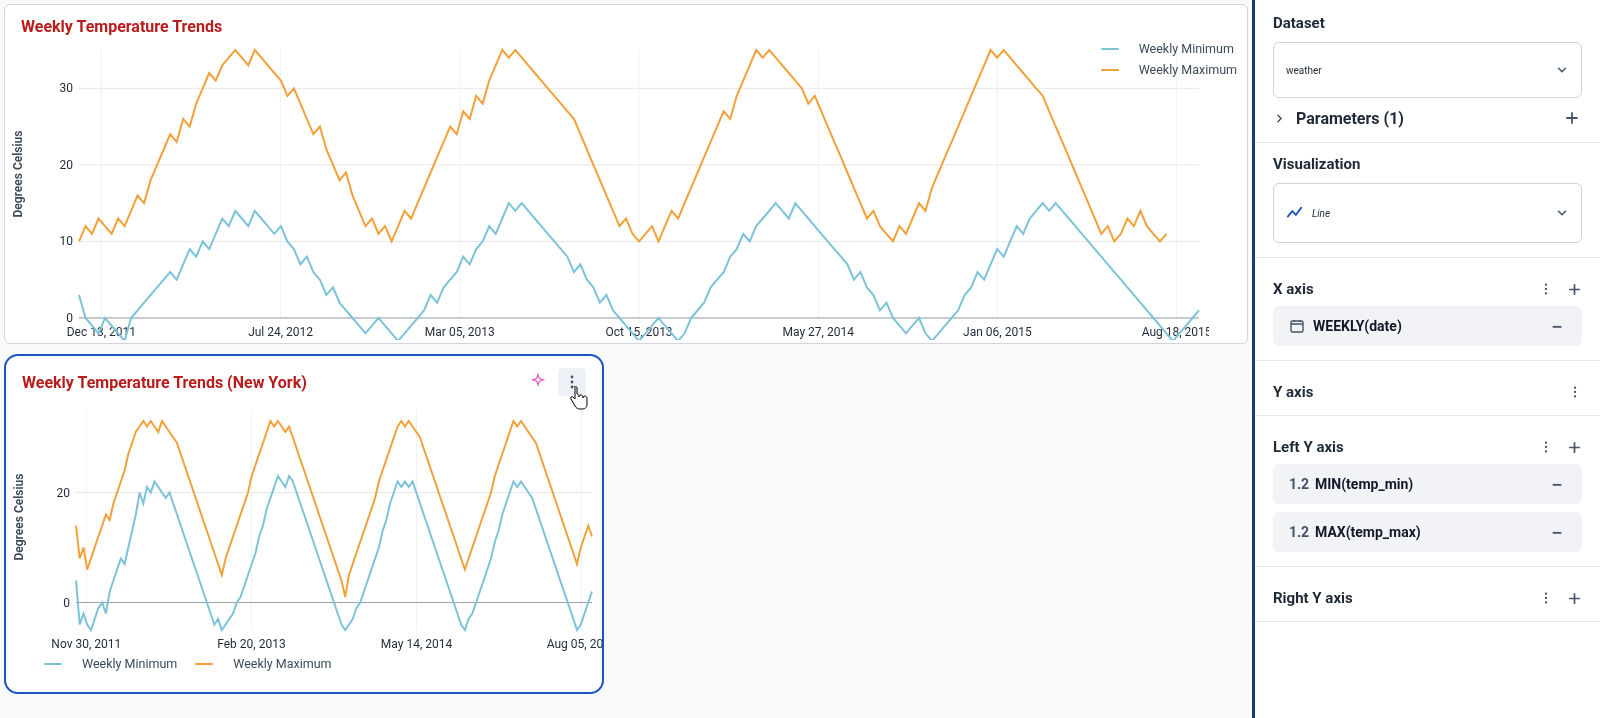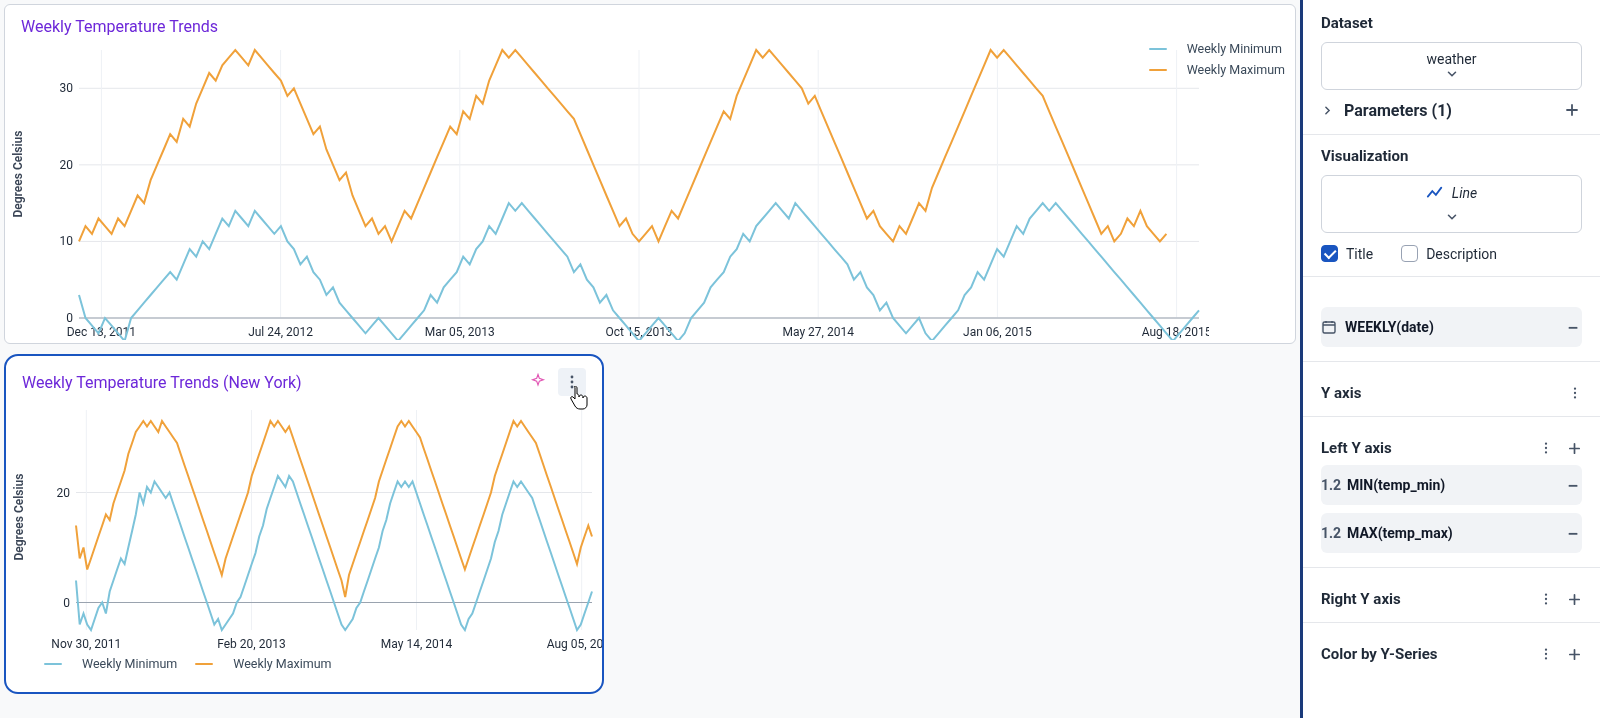--- a/index.html
+++ b/index.html
@@ -1,52 +1,52 @@
 <!DOCTYPE html>
 <html><head>
 <meta charset="utf-8">
 <style>
 * { box-sizing: border-box; margin: 0; padding: 0; }
 body { font-family: -apple-system, BlinkMacSystemFont, "Segoe UI", Roboto, sans-serif; font-size: 13px; color: #1f2937; background: #f8f9fa; width: 1600px; height: 718px; overflow: hidden; }
 .layout { display: flex; width: 100%; height: 100%; }
 .main { flex: 1; padding: 4px; overflow: hidden; display: flex; flex-direction: column; gap: 10px; }
-.side { width: 300px; border-left: 3px solid #1a3a7a; background: #fff; overflow-y: auto; padding: 14px 18px 0; }
+.side { width: 348px; border-left: 3px solid #1a3a7a; background: #fff; overflow-y: auto; padding: 14px 18px 0; }
 .card { background: #fff; border: 1px solid #d0d5dd; border-radius: 6px; padding: 12px 16px 8px; }
 .card.selected { border: 2px solid #1955c0; }
 .card-title-row { display: flex; align-items: center; justify-content: space-between; margin-bottom: 8px; }
-.card-title { font-weight: 400; font-size: 16px; color: #6d28d9; }
+.card-title { font-weight: 700; font-size: 16px; color: #b91c1c; }
 .card-actions { display: flex; align-items: center; gap: 6px; }
 .iconbtn { width: 28px; height: 28px; display: flex; align-items: center; justify-content: center; border-radius: 4px; cursor: pointer; }
 .iconbtn.hi { background: #eef2f7; }
 svg { display: block; }
 .legend-top { position: absolute; right: 10px; top: 36px; font-size: 12.5px; color: #3b4a5a; }
 .legend-row { display: flex; align-items: center; gap: 20px; margin-bottom: 6px; }
 .swatch { width: 18px; height: 2px; border-radius: 2px; }
 .chart-wrap { position: relative; }
 .axis-tick { font-size: 12px; fill: #1f2937; }
 .mini-legend { display: flex; gap: 18px; font-size: 12.5px; color: #3b4a5a; padding: 4px 0 2px 22px; }
 .cursor { position: absolute; pointer-events: none; z-index: 50; }
 
 .section-h { font-size: 15px; font-weight: 700; color: #1f2937; margin-bottom: 10px; }
-.sel { display: flex; align-items: center; justify-content: space-between; border: 1px solid #cfd4dc; border-radius: 6px; padding: 8px 12px; cursor: pointer; background: #fff; font-size: 14px; flex-direction: column; }
+.sel { display: flex; align-items: center; justify-content: space-between; border: 1px solid #cfd4dc; border-radius: 6px; padding: 20px 12px; cursor: pointer; background: #fff; font-size: 10px; }
 .row { display: flex; align-items: center; justify-content: space-between; padding: 10px 0; }
 .row .left { display: flex; align-items: center; gap: 10px; }
 .chev { color: #475467; }
 .expander { font-size: 16px; font-weight: 700; color: #1f2937; }
 .plus-icon { width: 20px; height: 20px; display:flex;align-items:center;justify-content:center;color:#475467;cursor:pointer;}
 .divider { border: none; border-top: 1px solid #e5e7eb; margin: 4px -18px 12px; }
 .vis-select { display: flex; align-items: center; gap: 8px; }
 .chk { display: flex; align-items: center; gap: 8px; margin-top: 12px; font-size: 14px; }
 .cbox { width: 17px; height: 17px; border-radius: 4px; border: 1.5px solid #98a2b3; display:flex;align-items:center;justify-content:center;cursor:pointer;}
 .cbox.on { background:#1955c0; border-color:#1955c0; }
 .cbox.on::after { content:""; width:5px; height:9px; border:solid #fff; border-width:0 2px 2px 0; transform: rotate(45deg) translateY(-1px);}
 .axis-section { padding: 10px 0; }
 .axis-title-row { display:flex; align-items:center; justify-content:space-between; font-size:15px; font-weight:700; }
 .icon-trio { display:flex; align-items:center; gap:14px; color:#475467; }
-.pill { display:flex; align-items:center; gap:8px; background:#f1f3f6; border-radius:6px; padding:8px 0; margin-top:8px; font-size:14px; font-weight:700; color:#111827; }
+.pill { display:flex; align-items:center; gap:8px; background:#f1f3f6; border-radius:6px; padding:8px 16px; margin-top:8px; font-size:14px; font-weight:700; color:#111827; }
 .pill .meta-ic { width:18px; text-align:center; font-size:14px; font-weight:700; color:#475467; }
 .pill .remove { margin-left:auto; color:#475467; cursor:pointer; font-size:18px; font-weight:700; }
 </style>
 </head>
 <body>
 
 <div class="layout">
   <div class="main">
 
     <div class="card chart-wrap" style="height:340px; position:relative;">
@@ -176,30 +176,40 @@
       <span style="display:flex;align-items:center;gap:8px;font-style:italic;">
         <svg width="18" height="18" viewBox="0 0 20 20">
             <path d="M2 14l5-6 4 4 6-8" fill="none" stroke="#1955c0" stroke-width="2" stroke-linecap="round"></path>
           </svg>
         <span>Line</span>
       </span>
       <svg class="chev" width="14" height="14" viewBox="0 0 16 16">
           <path d="M4 6l4 4 4-4" fill="none" stroke="#475467" stroke-width="1.8" stroke-linecap="round"></path>
         </svg>
     </div>
-    <div class="chk">
-      <span class="cbox on"></span>
-      <span>Title</span>
-      <span style="width:12px"></span>
-      <span class="cbox"></span>
-      <span>Description</span>
-    </div>
     <hr class="divider" style="margin-top:14px;">
 
     <div class="axis-section">
+      <div class="axis-title-row">
+        <span>X axis</span>
+        <span class="icon-trio">
+          <span>
+              <svg width="14" height="14" viewBox="0 0 16 16">
+                <circle cx="8" cy="3" r="1.3" fill="#475467"></circle>
+                <circle cx="8" cy="8" r="1.3" fill="#475467"></circle>
+                <circle cx="8" cy="13" r="1.3" fill="#475467"></circle>
+              </svg>
+            </span>
+          <span>
+              <svg width="15" height="15" viewBox="0 0 16 16">
+                <path d="M8 3v10M3 8h10" stroke="#475467" stroke-width="1.8" stroke-linecap="round"></path>
+              </svg>
+            </span>
+        </span>
+      </div>
       <div class="pill">
         <svg width="16" height="16" viewBox="0 0 16 16">
             <rect x="2" y="3" width="12" height="11" rx="1.5" fill="none" stroke="#475467" stroke-width="1.4"></rect>
             <path d="M2 6h12M5 2v2M11 2v2" stroke="#475467" stroke-width="1.4"></path>
           </svg>
         <span>WEEKLY(date)</span>
         <span class="remove">－</span>
       </div>
     </div>
     <hr class="divider">
@@ -265,33 +275,14 @@
           <span>
               <svg width="15" height="15" viewBox="0 0 16 16">
                 <path d="M8 3v10M3 8h10" stroke="#475467" stroke-width="1.8" stroke-linecap="round"></path>
               </svg>
             </span>
         </span>
       </div>
     </div>
     <hr class="divider">
 
-    <div class="axis-section">
-      <div class="axis-title-row">
-        <span>Color by Y-Series</span>
-        <span class="icon-trio">
-          <span>
-              <svg width="14" height="14" viewBox="0 0 16 16">
-                <circle cx="8" cy="3" r="1.3" fill="#475467"></circle>
-                <circle cx="8" cy="8" r="1.3" fill="#475467"></circle>
-                <circle cx="8" cy="13" r="1.3" fill="#475467"></circle>
-              </svg>
-            </span>
-          <span>
-              <svg width="15" height="15" viewBox="0 0 16 16">
-                <path d="M8 3v10M3 8h10" stroke="#475467" stroke-width="1.8" stroke-linecap="round"></path>
-              </svg>
-            </span>
-        </span>
-      </div>
-    </div>
   </div>
 </div>
 
 </body></html>

